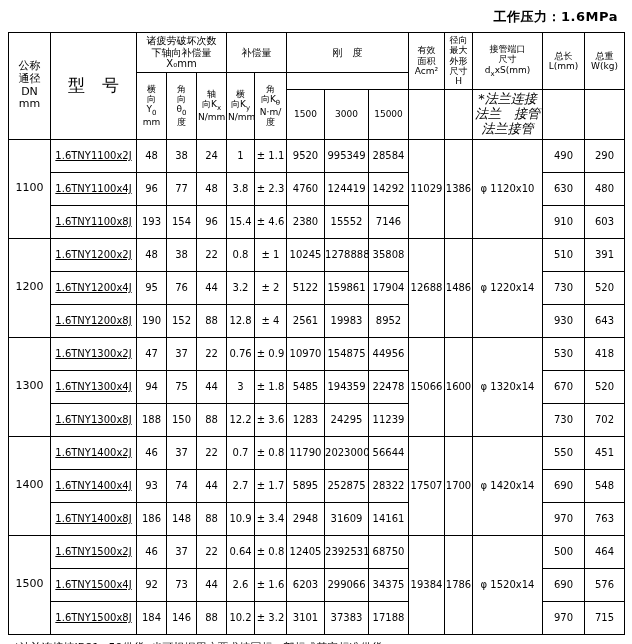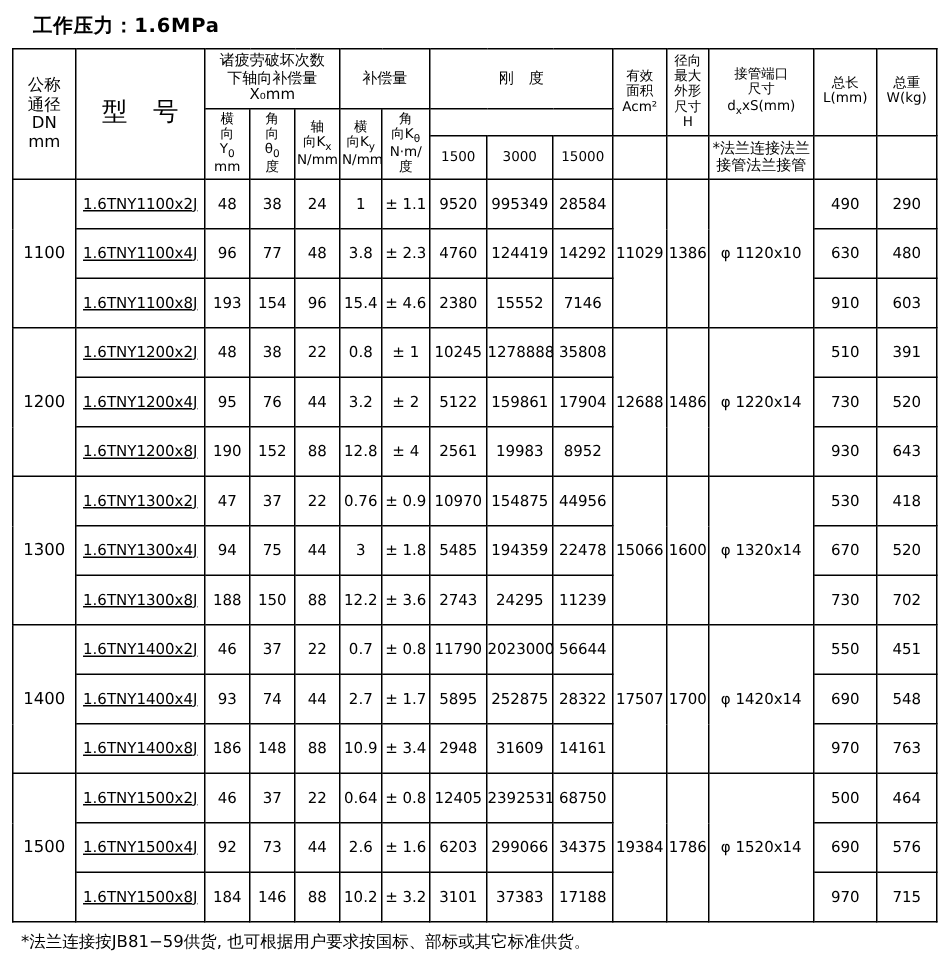--- a/index.html
+++ b/index.html
@@ -5,30 +5,30 @@
   html,body{margin:0;padding:0;}
   body{
     width:632px;height:644px;
     background:#ffffff;
     font-family:"DejaVu Sans","Liberation Sans",sans-serif;
     color:#000;
     font-size:11px;
   }
   .page{position:relative;width:632px;height:644px;box-sizing:border-box;padding:6px 8px 0 8px;}
   .titlebar{display:flex;justify-content:space-between;align-items:flex-end;
-            font-size:13px;font-weight:bold;padding:2px 6px 6px 14px;}
+            font-size:13px;font-weight:bold;padding:2px 6px 6px 14px;flex-direction:column;}
   .title-left{letter-spacing:0.5px;}
   .title-right{letter-spacing:0.5px;padding-right:28px;}
   table{border-collapse:collapse;width:616px;table-layout:fixed;}
   td,th{border:1px solid #000;text-align:center;vertical-align:middle;
         font-size:10px;font-weight:normal;padding:0;line-height:1.15;}
   thead td{font-weight:normal;}
   .hcell{padding:2px 1px;}
   .vsmall{font-size:9px;}
-  .tiny{font-size:10px;}
+  .tiny{font-size:13px;font-style:italic;}
   .sub{font-size:7px;vertical-align:sub;}
   .model{text-align:center;font-size:10px;text-decoration:underline;}
   .dn{font-size:11px;margin-left:26px;}
   .rowh{height:33px;}
   .footer{font-size:11px;padding:6px 4px 0 6px;line-height:1.3;}
 </style>
 </head>
 <body>
 
 <div class="page">
@@ -257,21 +257,21 @@
         <td>670</td>
         <td>520</td>
       </tr>
       <tr class="rowh">
         <td class="model">1.6TNY1300x8J</td>
         <td>188</td>
         <td>150</td>
         <td>88</td>
         <td>12.2</td>
         <td>± 3.6</td>
-        <td>2743</td>
+        <td>1283</td>
         <td>24295</td>
         <td>11239</td>
         <td>730</td>
         <td>702</td>
       </tr>
 
       <tr class="rowh">
         <td rowspan="3" class="dn">1400</td>
         <td class="model">1.6TNY1400x2J</td>
         <td>46</td>

